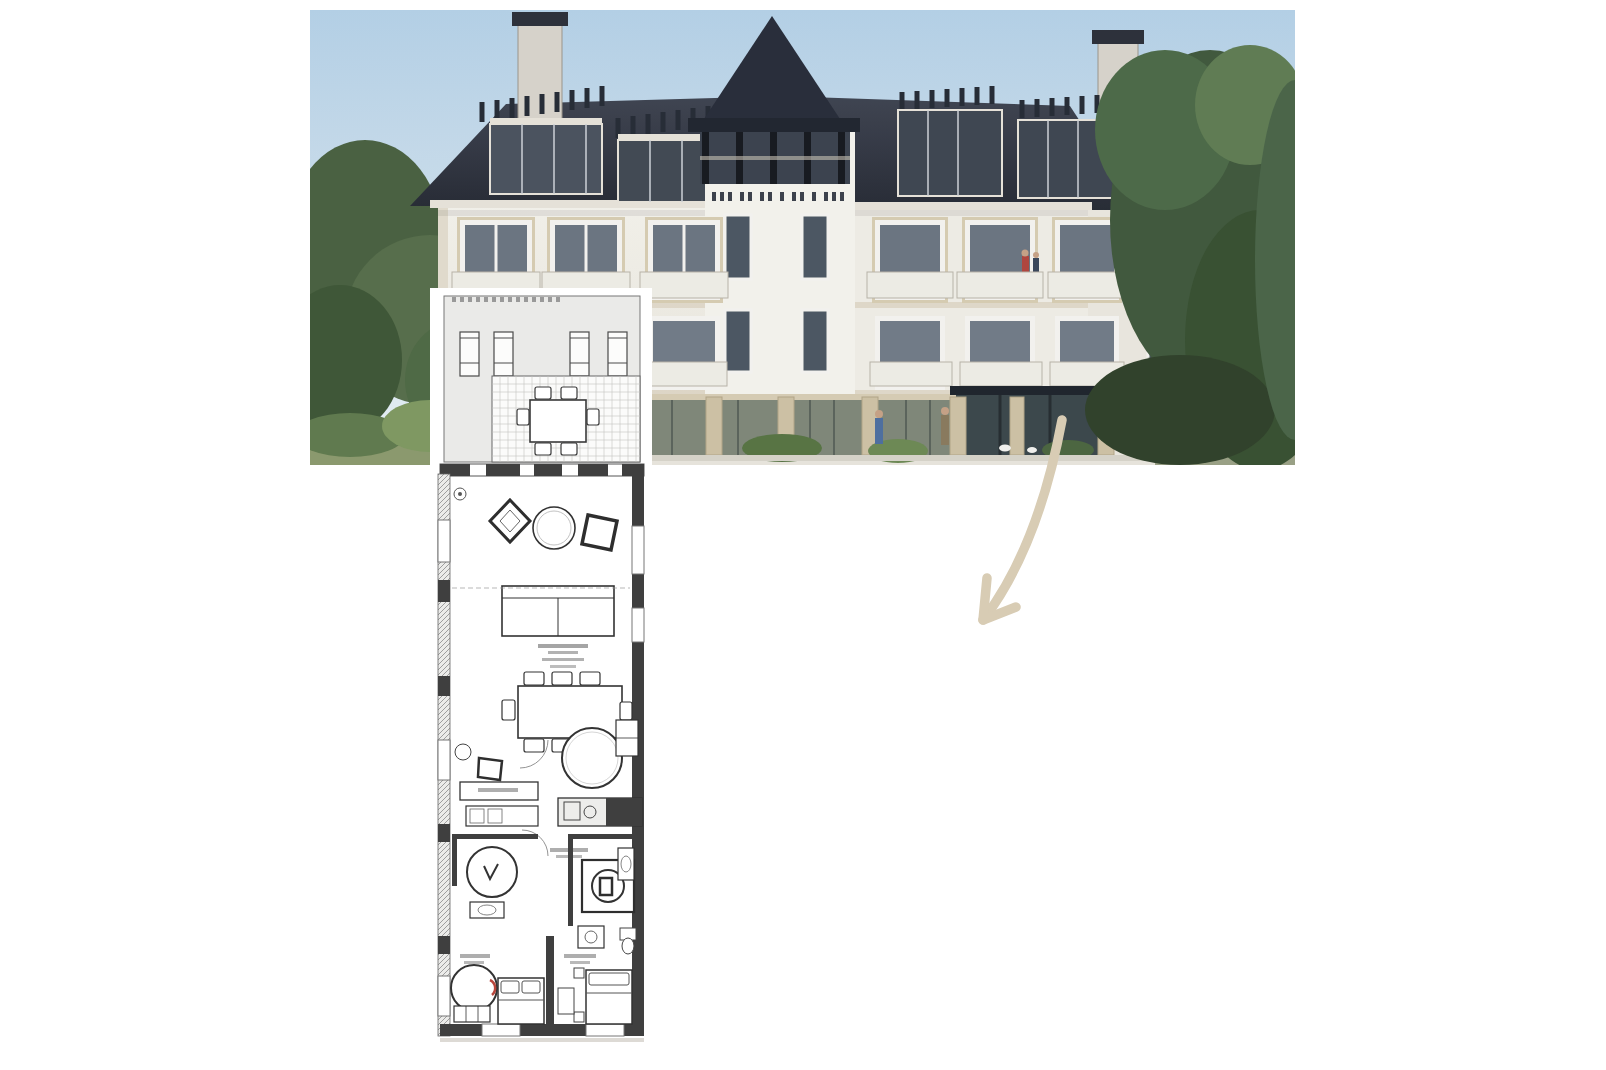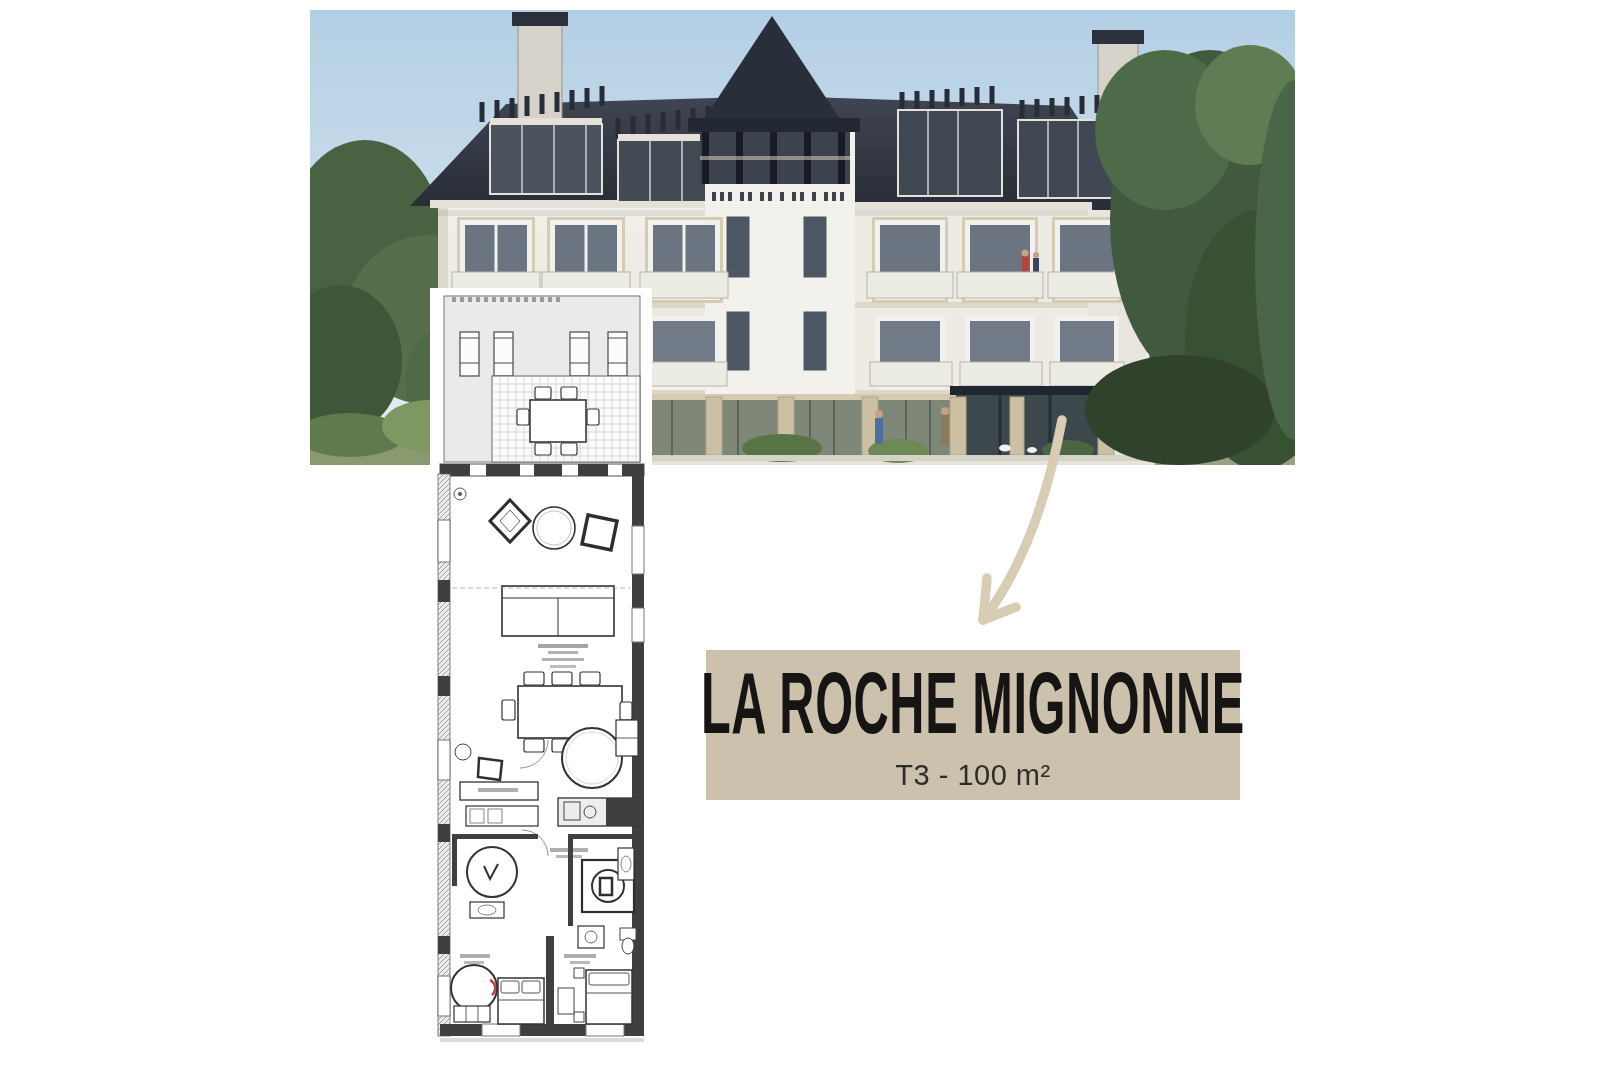--- a/index.html
+++ b/index.html
@@ -532,18 +532,14 @@
 
   <div class="arrow-wrap">
     <svg width="200" height="260" viewBox="0 0 200 260">
       <g stroke="#d8ccb4" stroke-width="9.5" fill="none" stroke-linecap="round" stroke-linejoin="round">
         <path d="M132,20 C118,95 95,165 53,220"></path>
         <path d="M57,178 L53,220 L86,207"></path>
       </g>
     </svg>
   </div>
 
-  <div class="banner">
-    <div class="banner-title">LA ROCHE MIGNONNE</div>
-    <div class="banner-subtitle">T3 - 100 m²</div>
-  </div>
 
 </div>
 
 </body></html>

